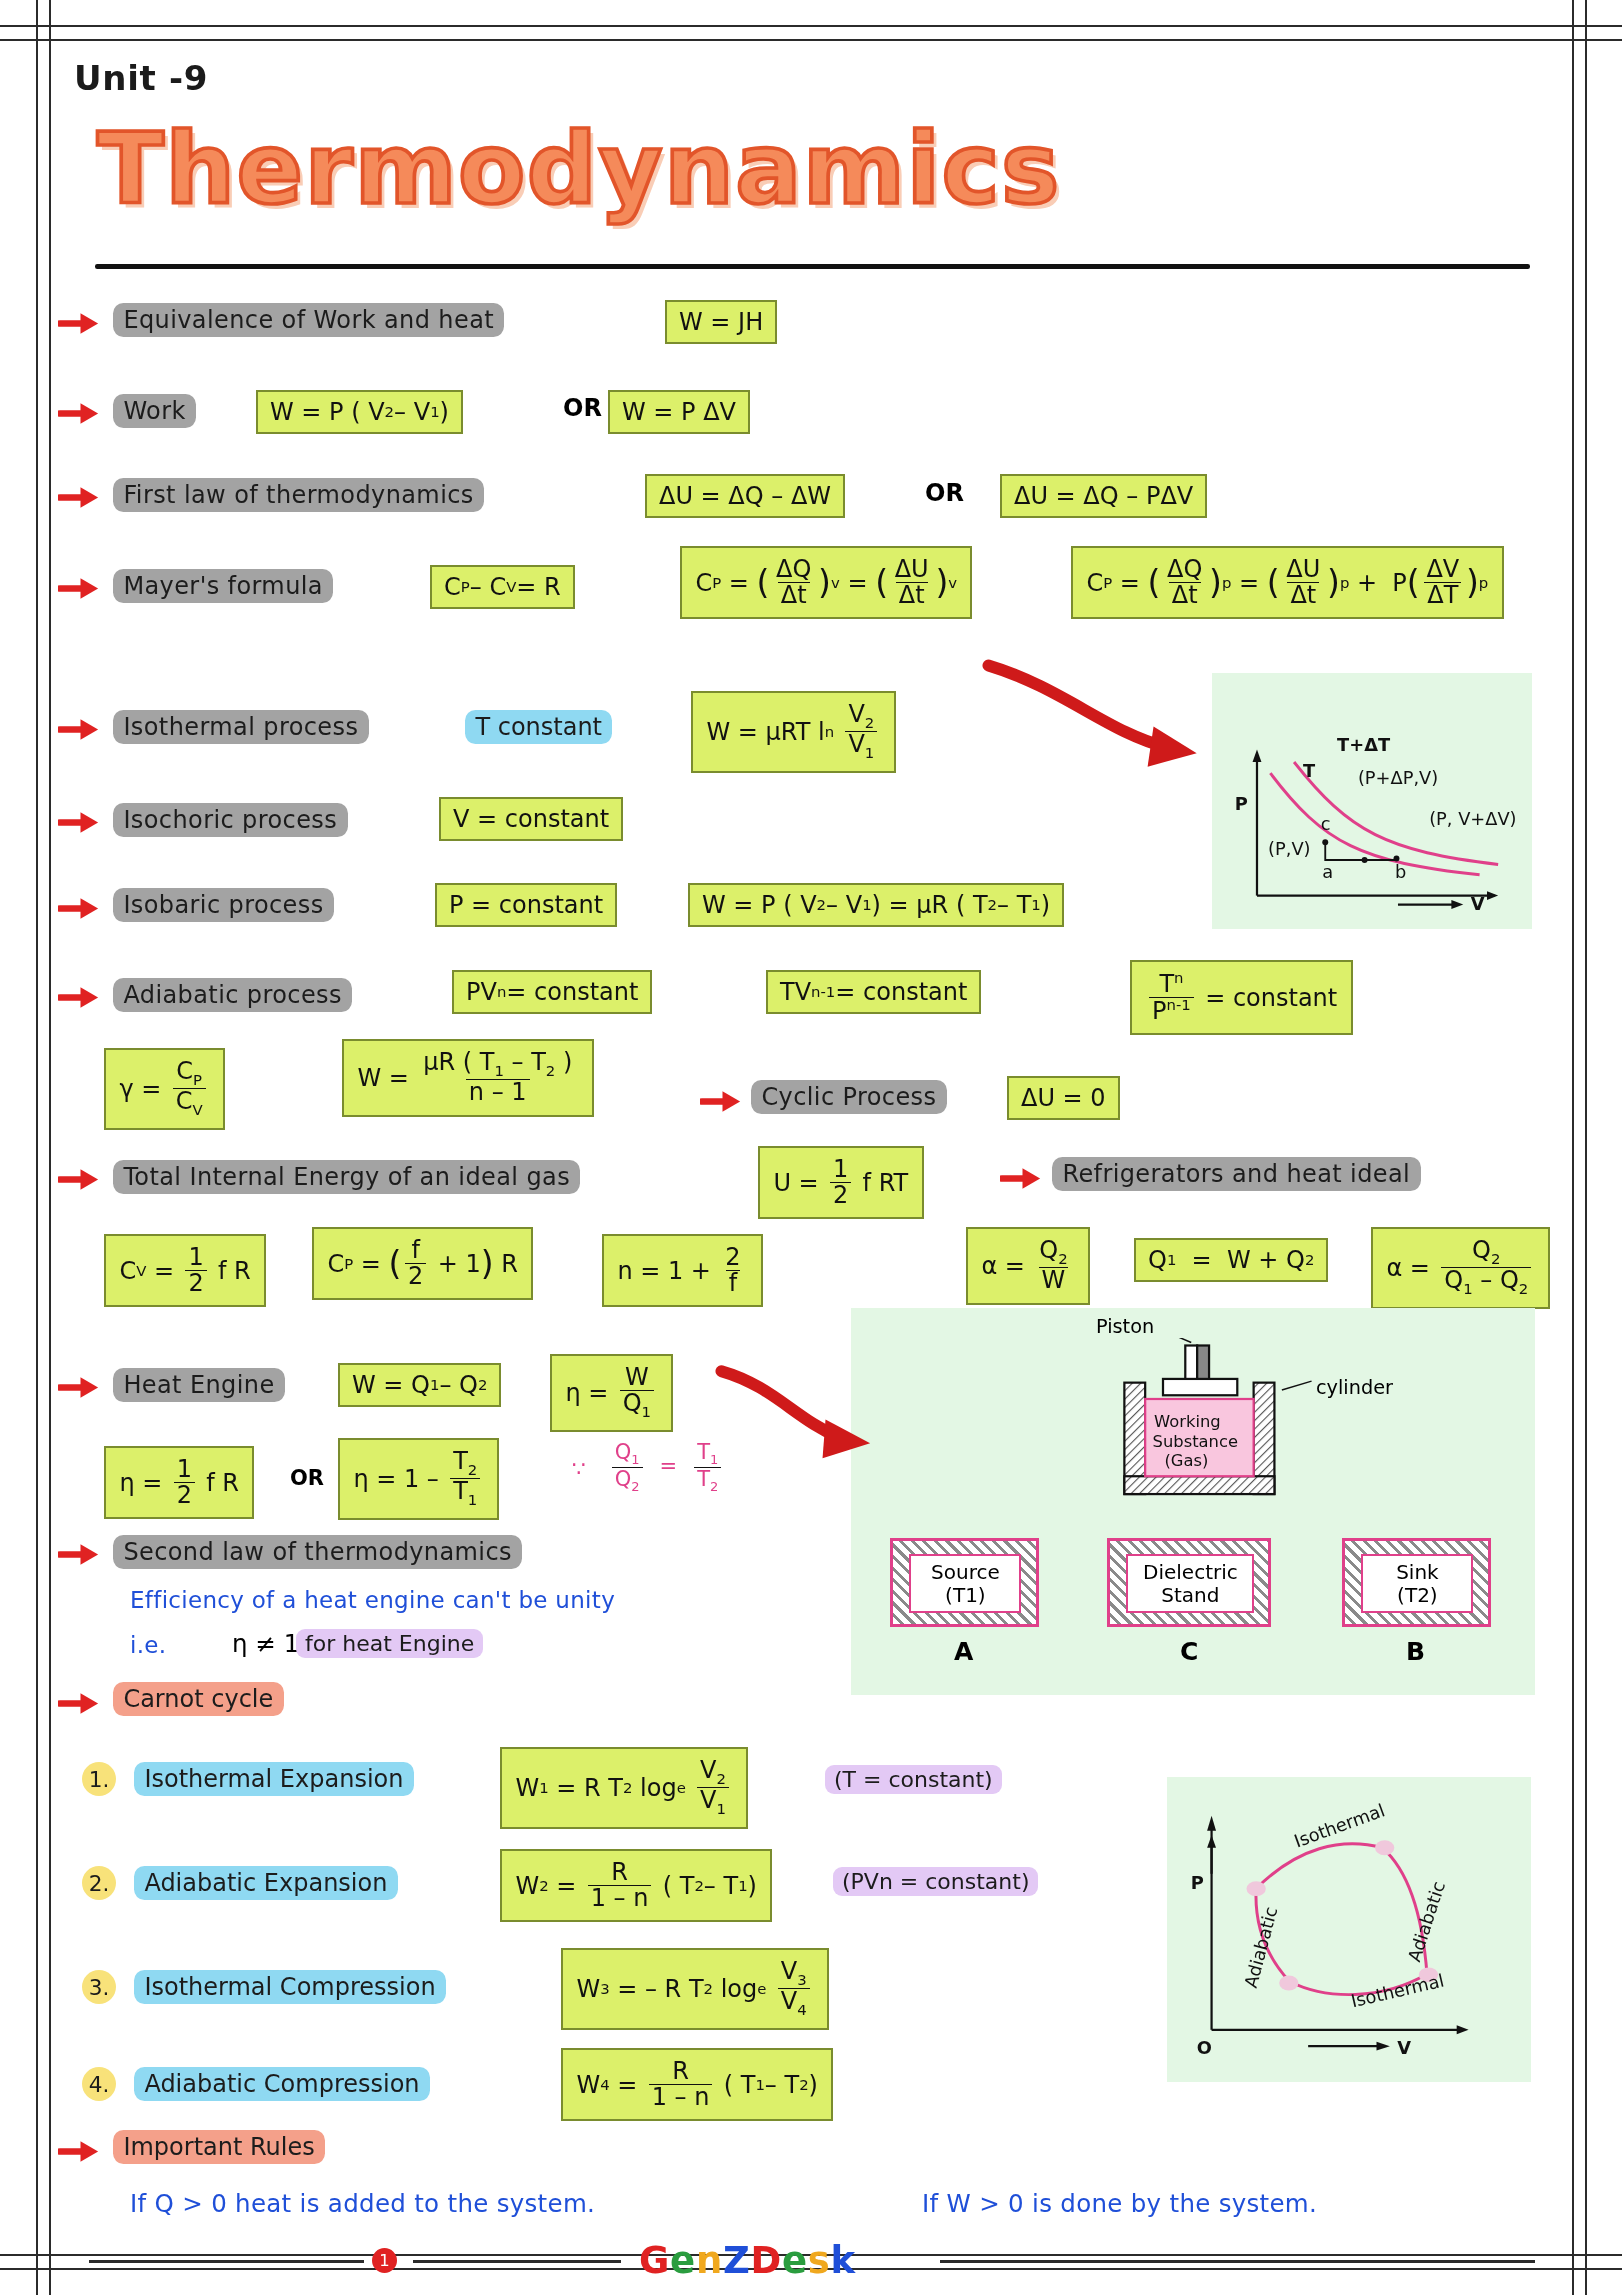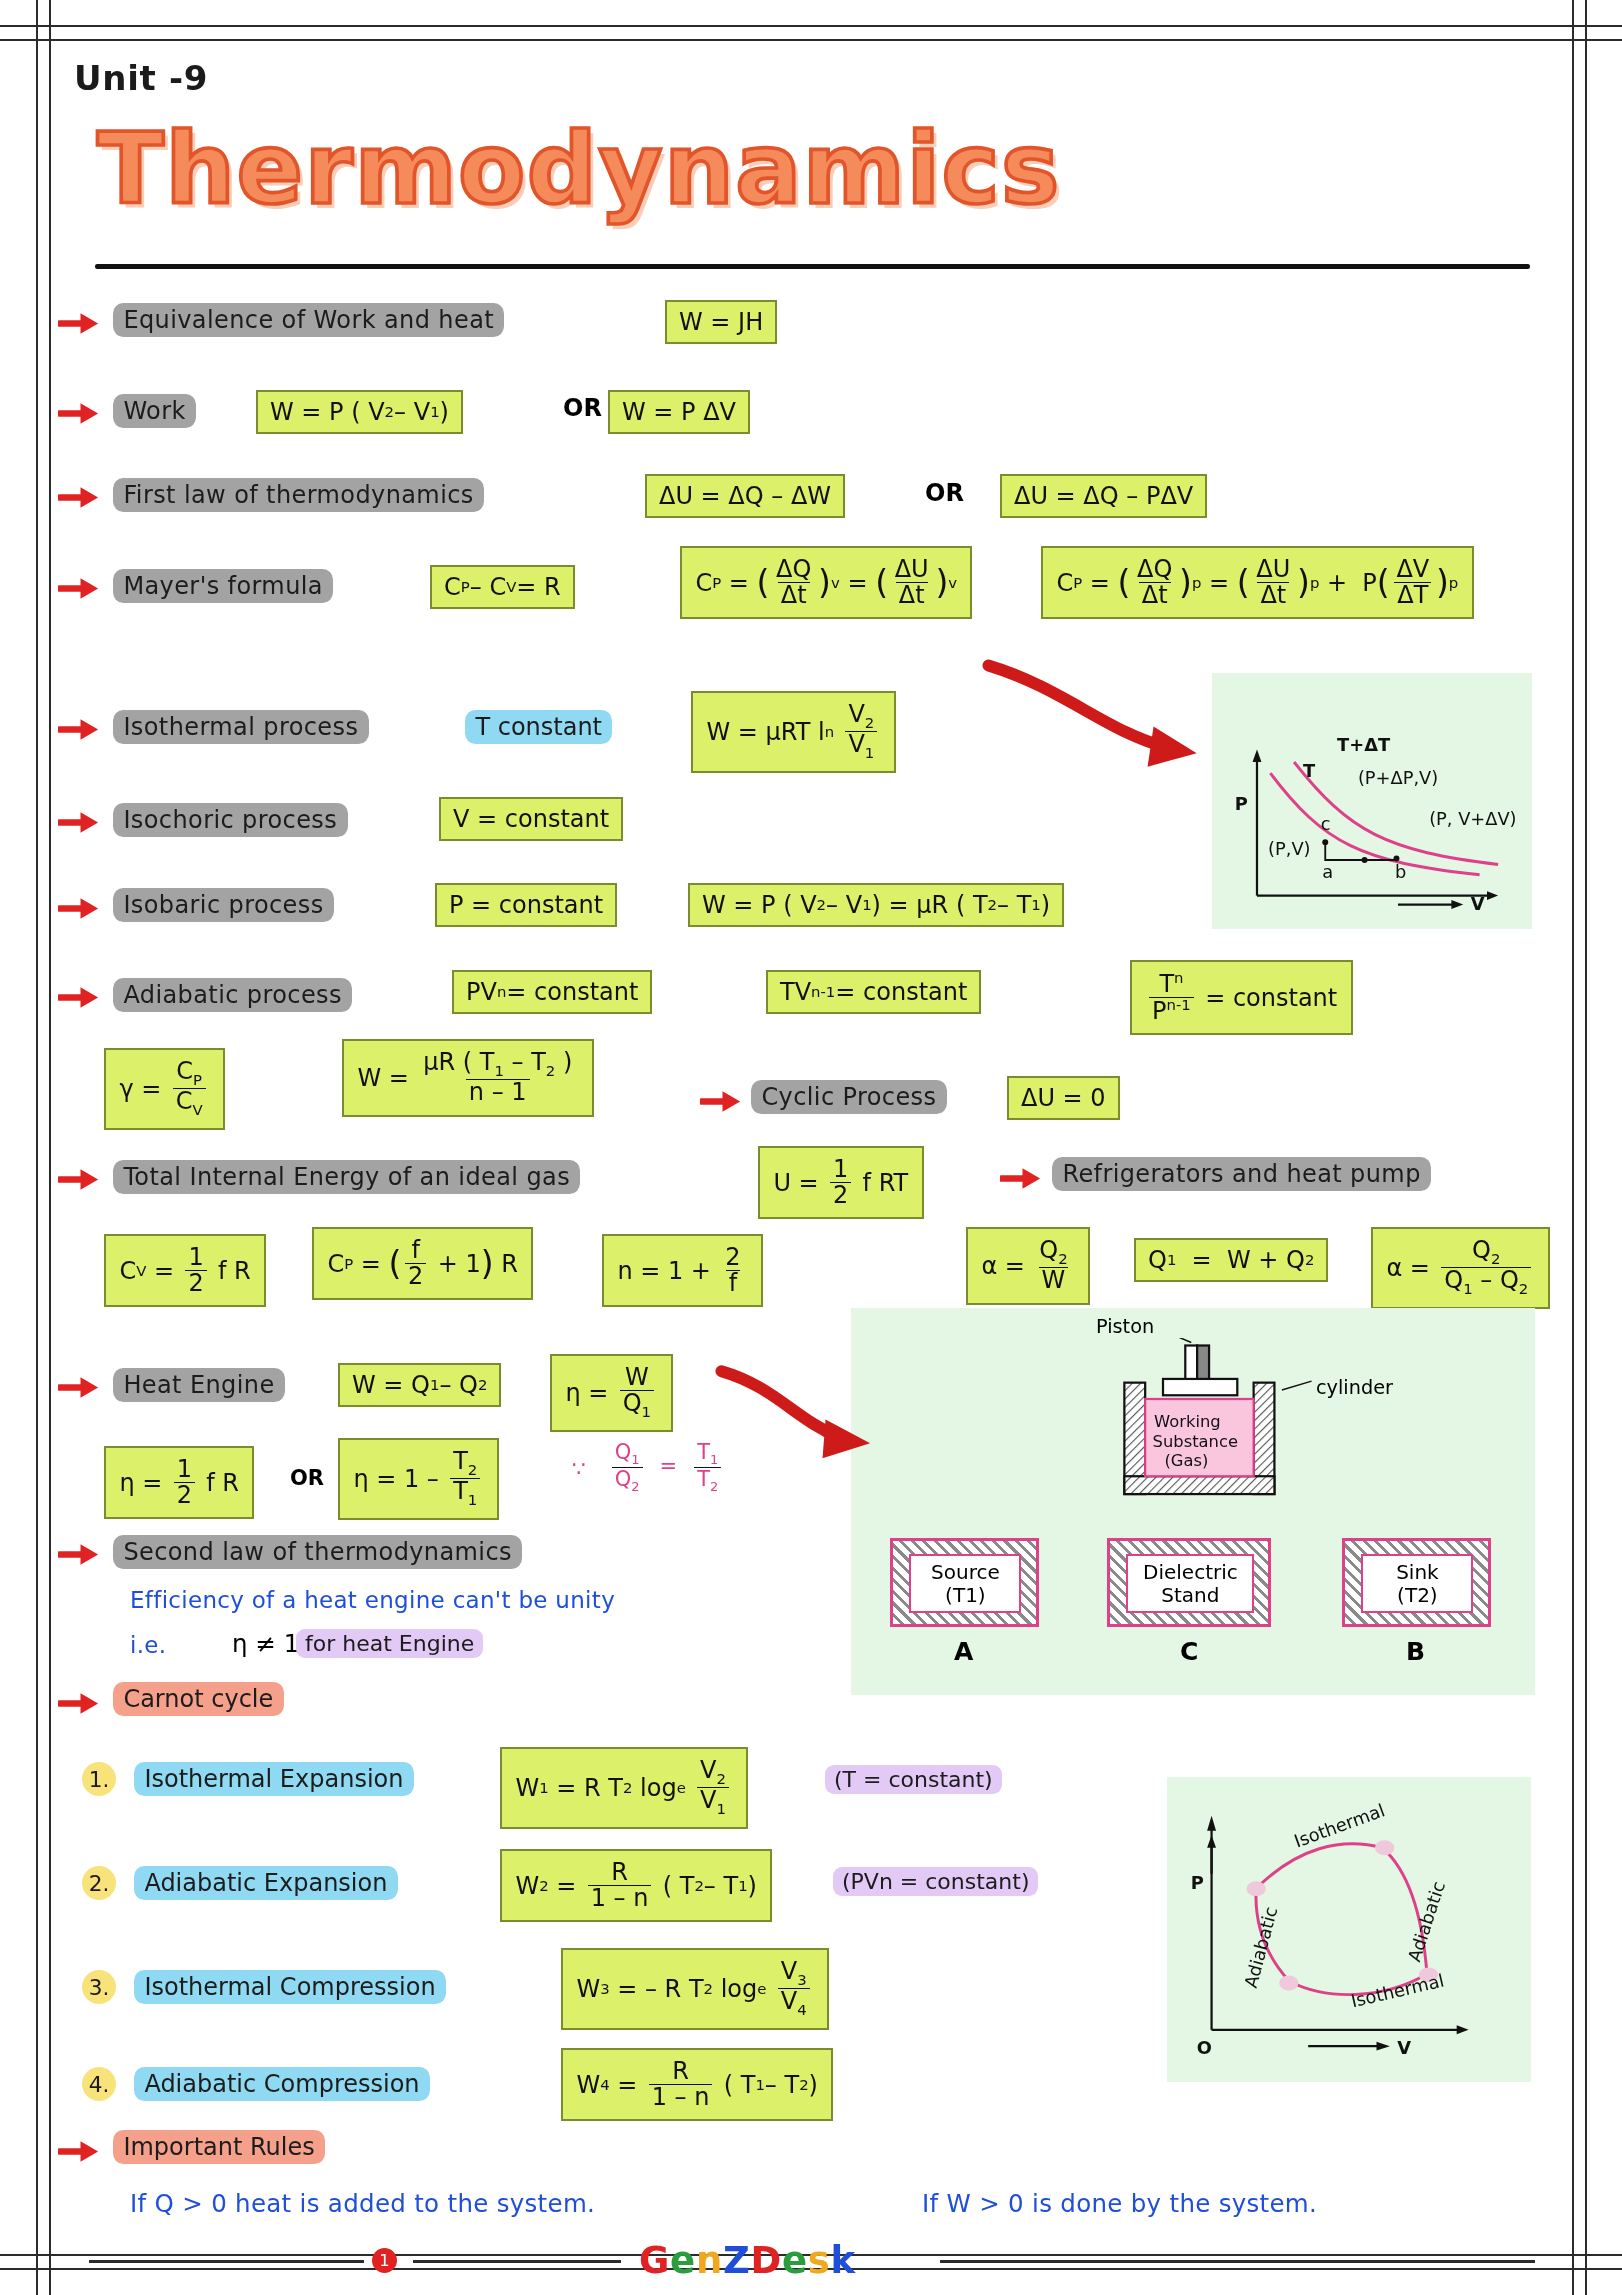--- a/index.html
+++ b/index.html
@@ -244,21 +244,21 @@
       <span style="font-size:33px;">)</span><span class="sub">v</span>
       &nbsp;=&nbsp;
       <span style="font-size:33px;">(</span>
       <span class="frac">
           <span class="num">ΔU</span>
           <span class="den">Δt</span>
         </span>
       <span style="font-size:33px;">)</span><span class="sub">v</span>
     </div>
 
-    <div class="abs box tall" style="left:1041px; top:546px;">
+    <div class="abs box tall" style="left:1071px; top:546px;">
       C<span class="sub">P</span>&nbsp;=&nbsp;
       <span style="font-size:33px;">(</span>
       <span class="frac">
           <span class="num">ΔQ</span>
           <span class="den">Δt</span>
         </span>
       <span style="font-size:33px;">)</span><span class="sub">p</span>
       &nbsp;=&nbsp;
       <span style="font-size:33px;">(</span>
       <span class="frac">
@@ -401,21 +401,21 @@
         </span>
       &nbsp;f RT
     </div>
 
     <div class="abs" style="left:1000px; top:1166px;">
       <svg width="42" height="25" viewBox="0 0 56 34">
           <path d="M2 17 H34" stroke="#e02222" stroke-width="9" stroke-linecap="round"></path>
           <path d="M30 3 L54 17 L30 31 Z" fill="#e02222"></path>
         </svg>
     </div>
-    <div class="abs hl-pink" style="left:1052px; top:1157px;">Refrigerators and heat pump</div>
+    <div class="abs hl-pink" style="left:1052px; top:1157px;">Refrigerators and heat ideal</div>
 
     <div class="abs box tall" style="left:104px; top:1234px;">
       C<span class="sub">V</span>&nbsp;=&nbsp;
       <span class="frac">
           <span class="num">1</span>
           <span class="den">2</span>
         </span>
       &nbsp;f R
     </div>
 

